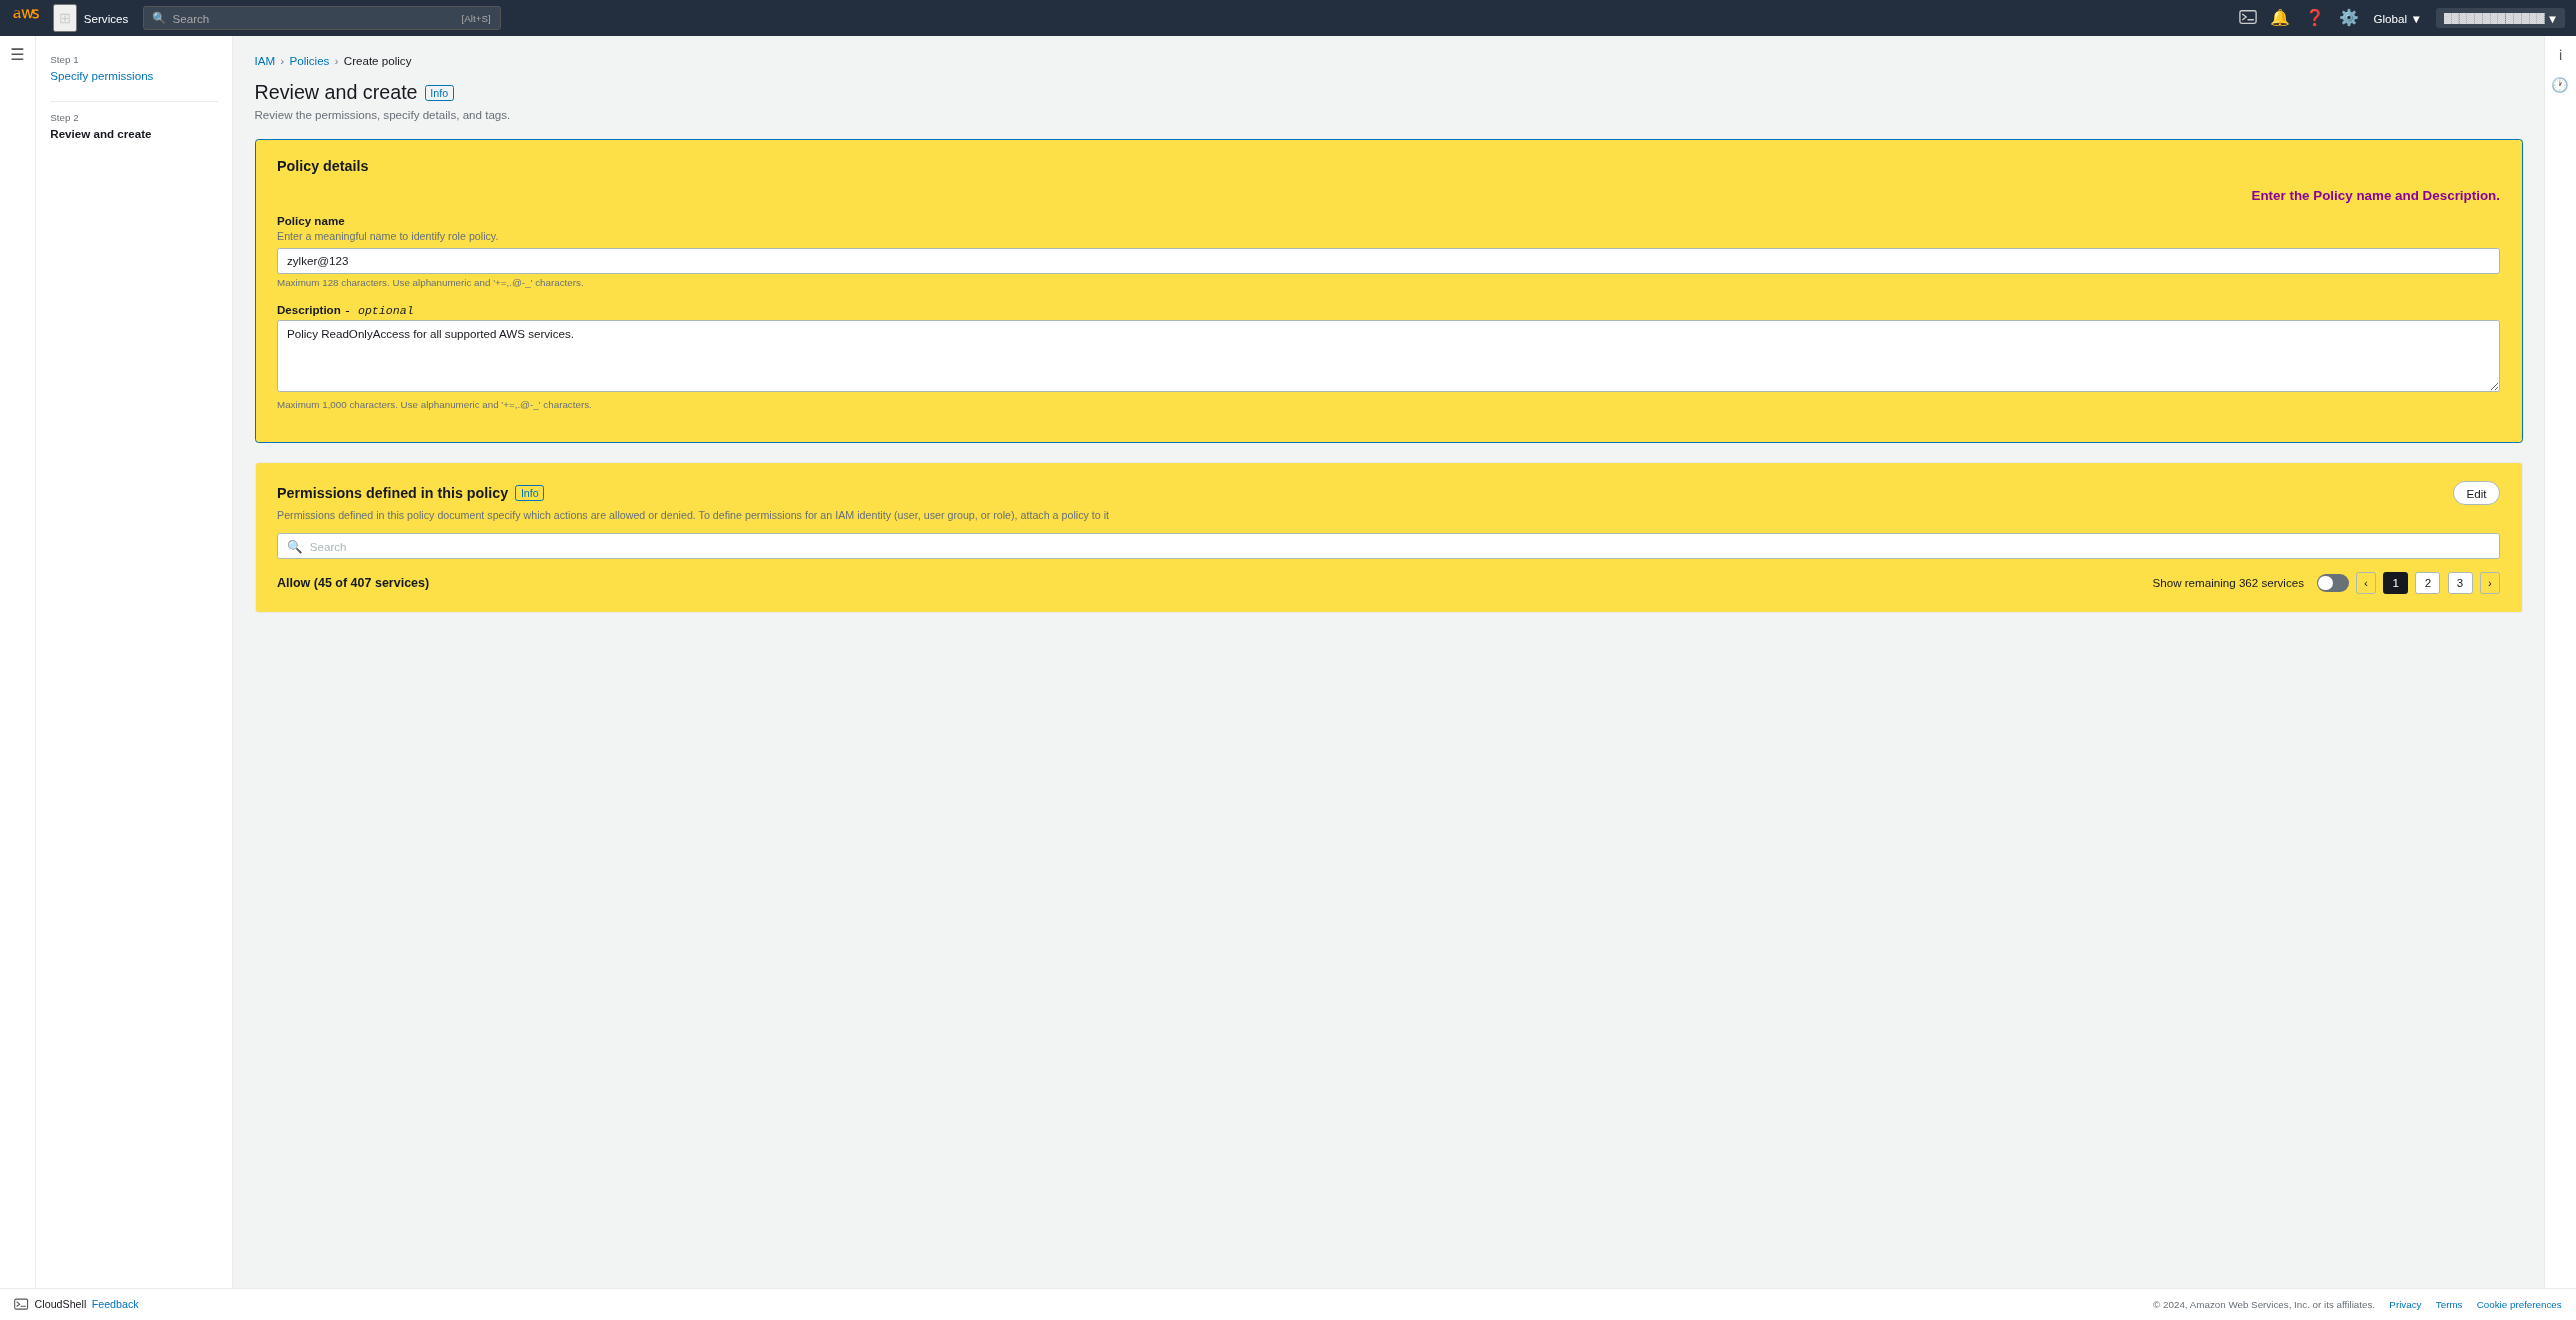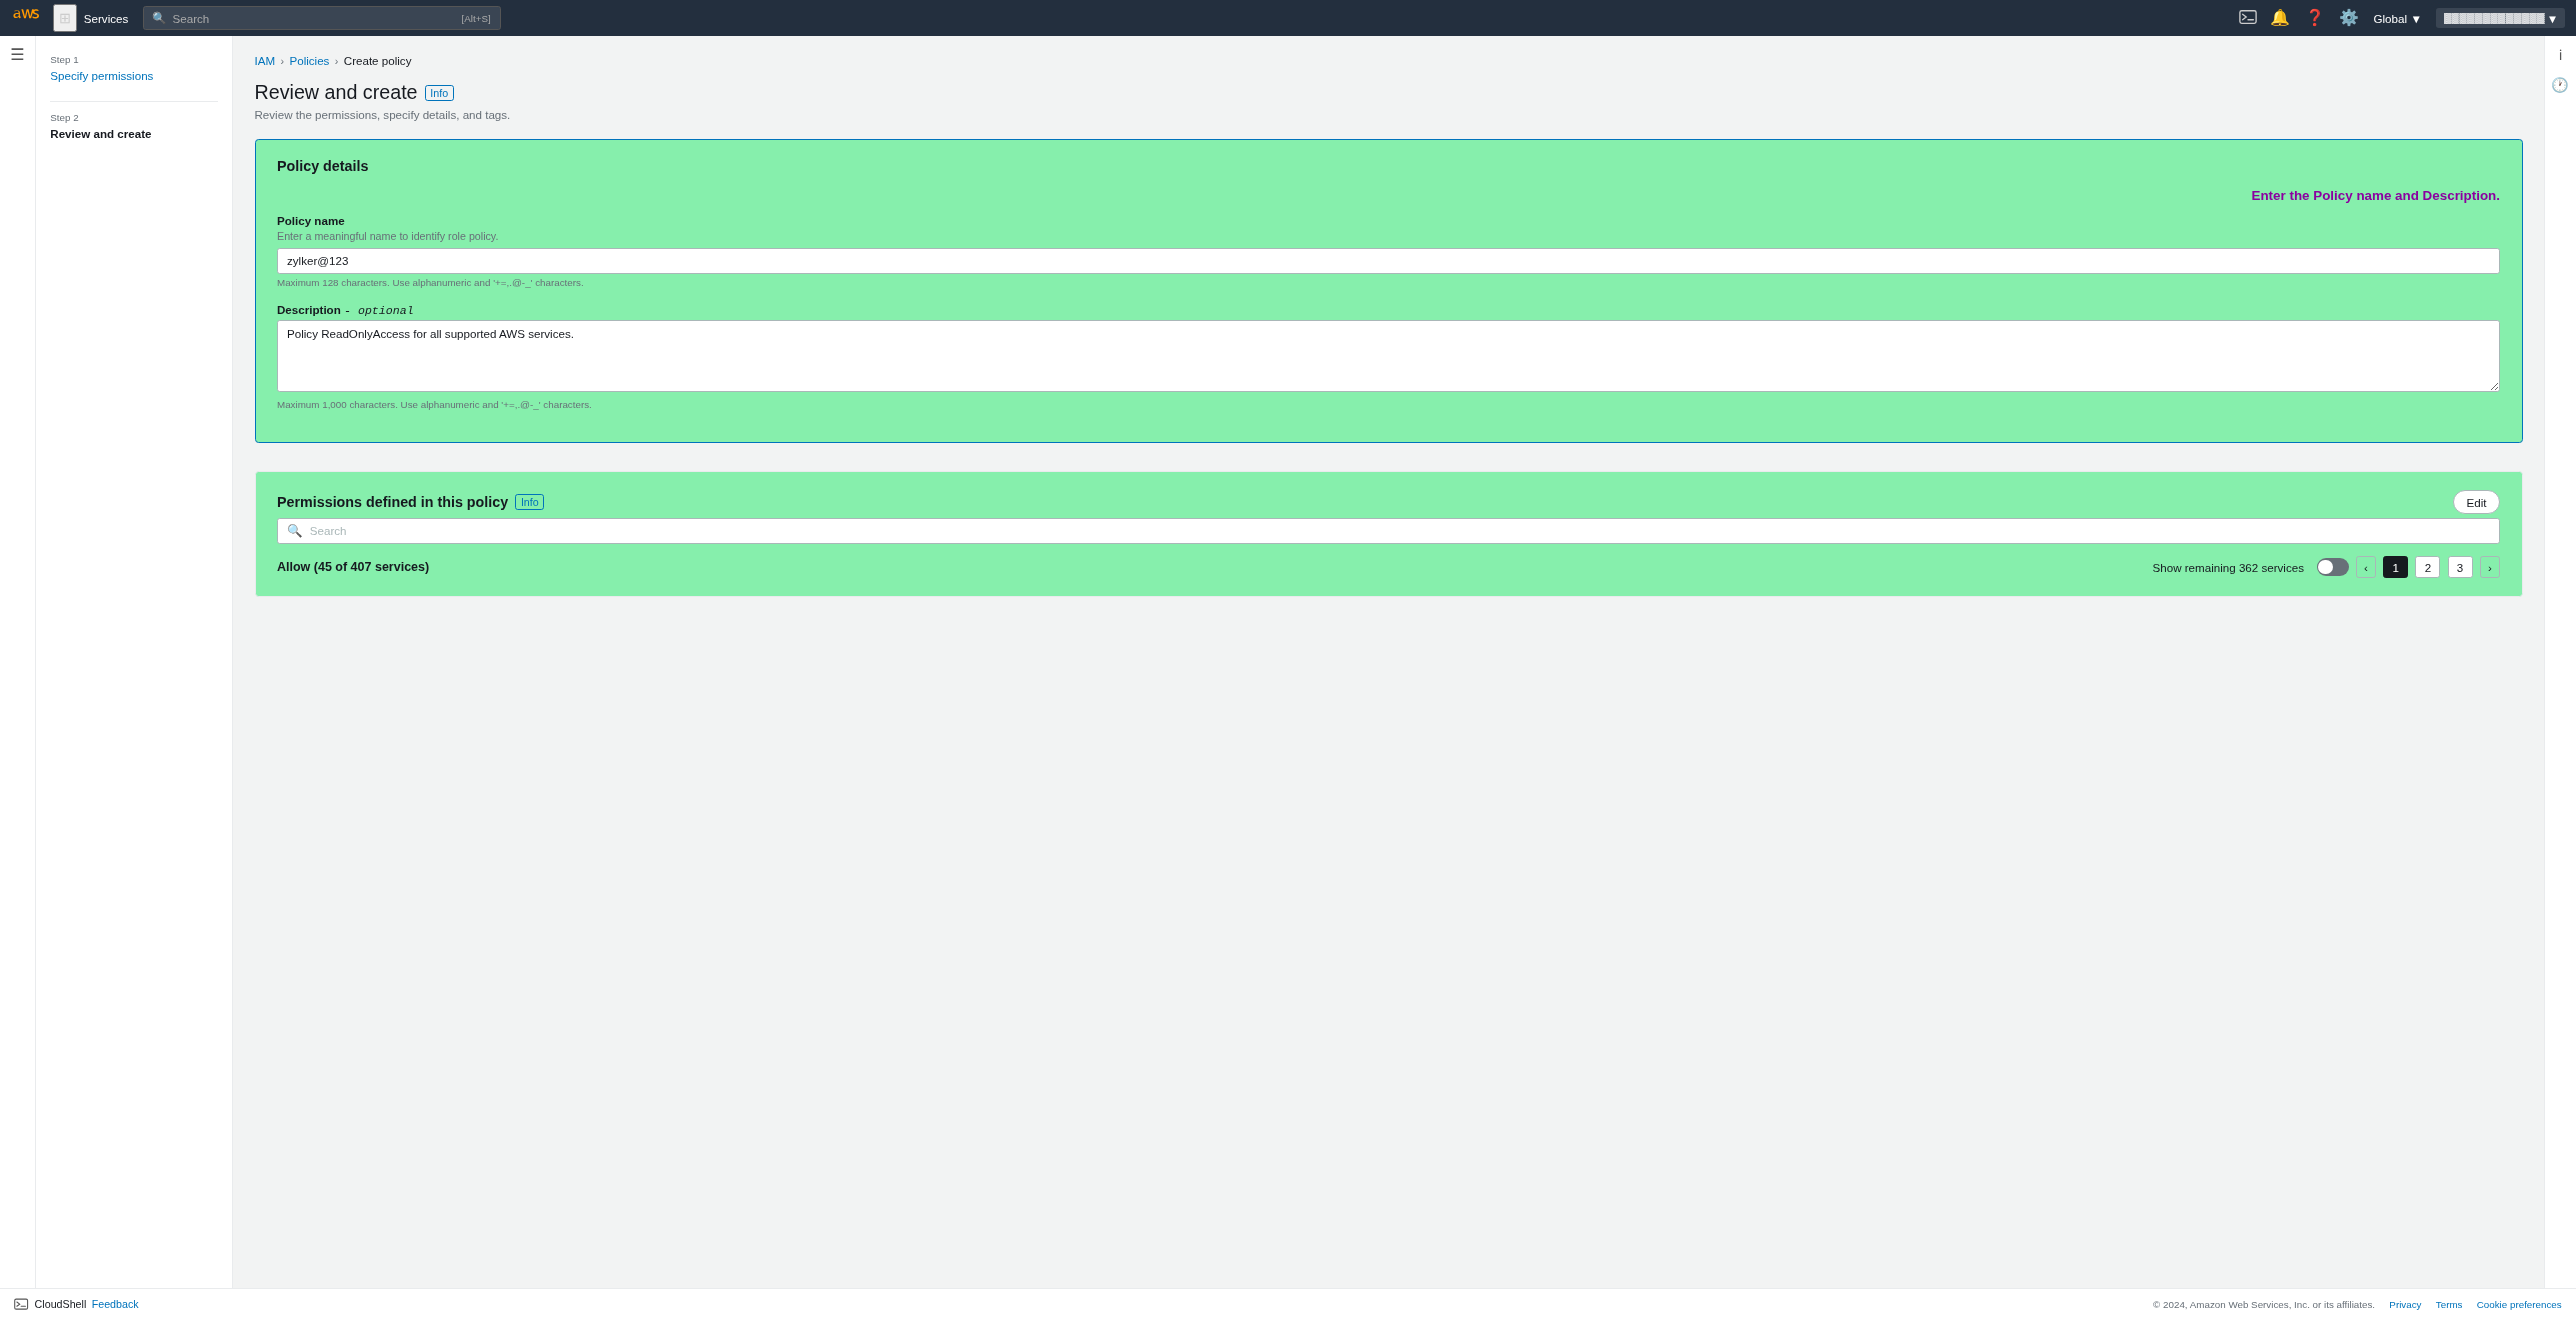--- a/index.html
+++ b/index.html
@@ -200,25 +200,25 @@
       padding: 0.9px 4.5px;
     }
     .page-subtitle {
       font-size: 11.6px;
       color: #687078;
       margin-bottom: 18px;
     }
 
     
     .card {
-      background: #86efac;
+      background: #fde047;
       border: 0.9px solid #e9ebed;
       border-radius: 3.6px;
       padding: 18px 21.5px;
-      margin-bottom: 28px;
+      margin-bottom: 19px;
     }
     .card-focused {
       border: 1.8px solid #0073bb;
     }
     .card-title {
       font-size: 14.3px;
       font-weight: 700;
       color: #16191f;
       margin-bottom: 14.3px;
     }
@@ -563,20 +563,21 @@
     </div>
 
     <div class="card">
       <div class="permissions-header">
         <div class="permissions-title-row">
           <span class="permissions-title">Permissions defined in this policy</span>
           <a class="info-link">Info</a>
         </div>
         <button class="edit-btn">Edit</button>
       </div>
+      <p class="permissions-desc">Permissions defined in this policy document specify which actions are allowed or denied. To define permissions for an IAM identity (user, user group, or role), attach a policy to it</p>
 
       <div class="search-box">
         <span class="search-icon-svg">🔍</span>
         <input type="text" placeholder="Search" style="">
       </div>
 
       <div class="allow-row">
         <span class="allow-label">Allow (45 of 407 services)</span>
         <div class="pagination-row">
           <span class="toggle-label">Show remaining 362 services</span>

